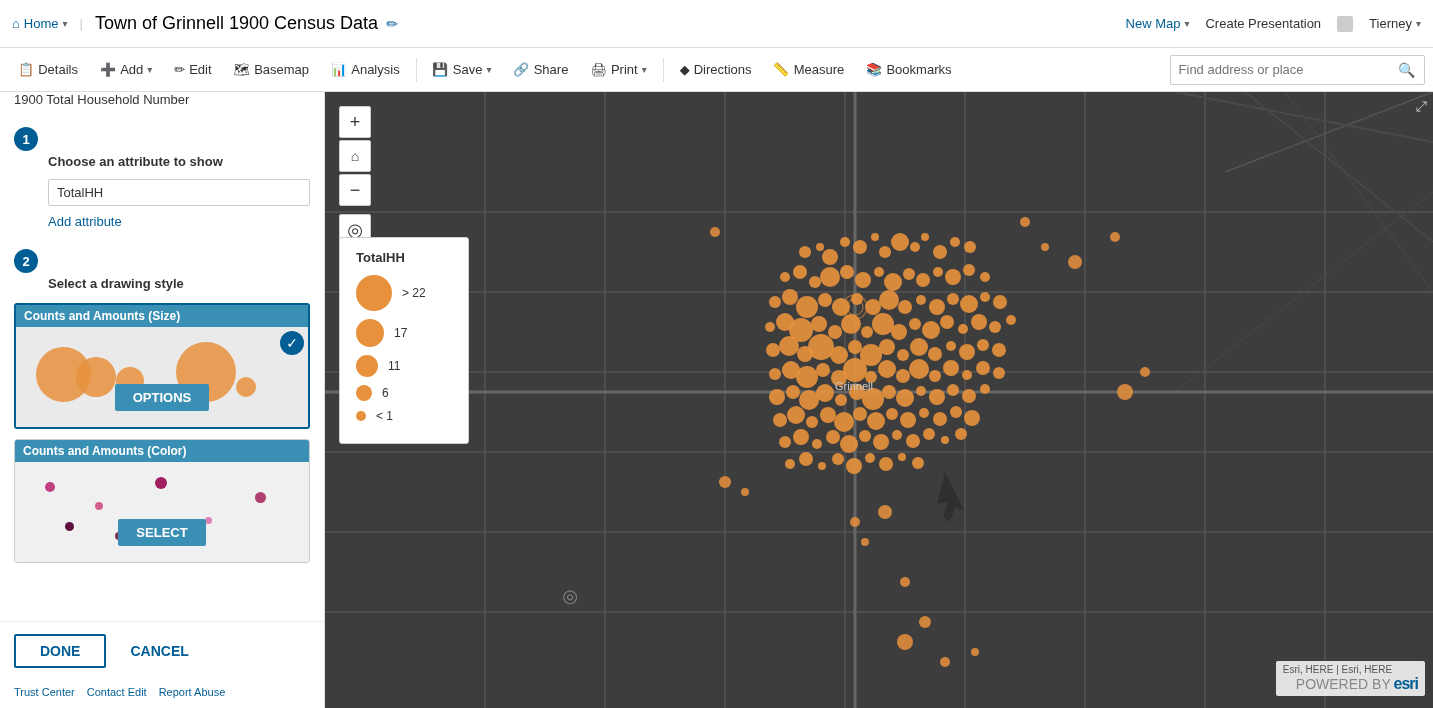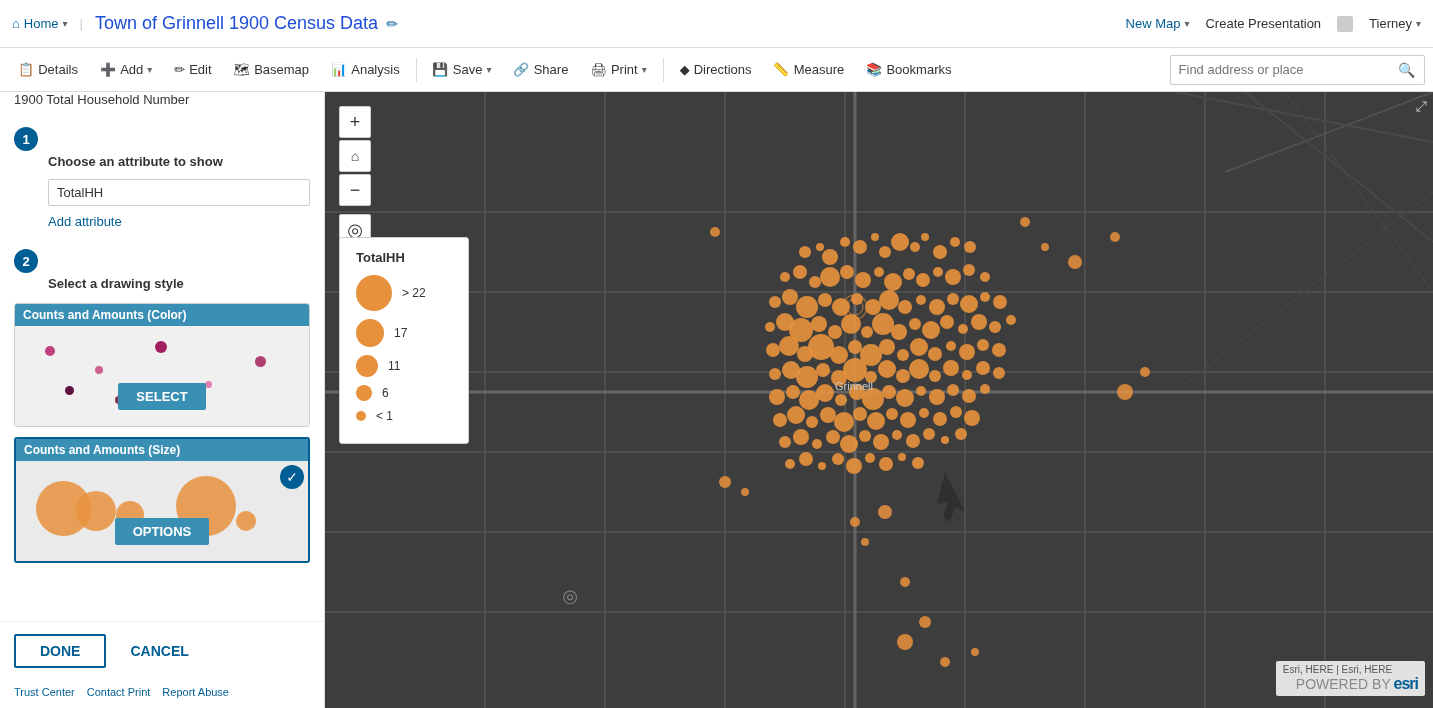--- a/index.html
+++ b/index.html
@@ -12,21 +12,21 @@
       background: #fff;
       height: 48px;
       padding: 0 12px;
       border-bottom: 1px solid #ddd;
       position: relative;
       z-index: 100;
     }
     #top-nav .nav-left { display: flex; align-items: center; gap: 8px; flex: 1; }
     #top-nav .nav-right { display: flex; align-items: center; gap: 16px; }
     .home-btn { font-size: 13px; color: #005e95; cursor: pointer; display: flex; align-items: center; gap: 4px; }
-    .title-text { font-size: 18px; color: #1d4ed8; font-weight: 400; }
+    .title-text { font-size: 18px; color: #000000; font-weight: 400; }
     .edit-icon { color: #005e95; font-size: 14px; cursor: pointer; }
     .nav-link { font-size: 13px; color: #005e95; cursor: pointer; display: flex; align-items: center; gap: 4px; }
     .create-presentation-btn { font-size: 13px; color: #333; cursor: pointer; }
     .user-btn { font-size: 13px; color: #333; cursor: pointer; display: flex; align-items: center; gap: 4px; }
 
     
     #toolbar {
       display: flex;
       align-items: center;
       background: #fff;
@@ -468,63 +468,63 @@
     </div>
     <a class="add-attr-link">Add attribute</a>
 
     <div class="step-row">
       <div class="step-circle">2</div>
       <span class="step-label">Select a drawing style</span>
     </div>
 
     <div class="style-cards-container">
 
+      <div class="style-card selected">
+        <div class="style-card-header">
+          <span>Counts and Amounts (Size)</span>
+        </div>
+        <div class="style-card-body">
+
+          <div class="bubble" style="width:55px;height:55px;left:20px;top:20px;opacity:0.85;"></div>
+          <div class="bubble" style="width:40px;height:40px;left:60px;top:30px;opacity:0.85;"></div>
+          <div class="bubble" style="width:28px;height:28px;left:100px;top:40px;opacity:0.85;"></div>
+          <div class="bubble" style="width:60px;height:60px;left:160px;top:15px;opacity:0.85;"></div>
+          <div class="bubble" style="width:20px;height:20px;left:220px;top:50px;opacity:0.85;"></div>
+          <button class="options-btn">OPTIONS</button>
+          <div class="checkmark-badge">✓</div>
+        </div>
+      </div>
+
       <div class="style-card">
         <div class="style-card-header">
           <span>Counts and Amounts (Color)</span>
         </div>
         <div class="style-card-body" style="background:#f0f0f0;">
 
           <div class="color-dot" style="width:10px;height:10px;background:#c04080;left:30px;top:20px;"></div>
           <div class="color-dot" style="width:8px;height:8px;background:#d06090;left:80px;top:40px;"></div>
           <div class="color-dot" style="width:12px;height:12px;background:#a02060;left:140px;top:15px;"></div>
           <div class="color-dot" style="width:7px;height:7px;background:#e080b0;left:190px;top:55px;"></div>
           <div class="color-dot" style="width:9px;height:9px;background:#601040;left:50px;top:60px;"></div>
           <div class="color-dot" style="width:11px;height:11px;background:#b04070;left:240px;top:30px;"></div>
           <div class="color-dot" style="width:8px;height:8px;background:#803050;left:100px;top:70px;"></div>
           <div class="color-dot" style="width:10px;height:10px;background:#400820;left:170px;top:70px;"></div>
           <button class="select-btn">SELECT</button>
         </div>
       </div>
-
-      <div class="style-card selected">
-        <div class="style-card-header">
-          <span>Counts and Amounts (Size)</span>
-        </div>
-        <div class="style-card-body">
-
-          <div class="bubble" style="width:55px;height:55px;left:20px;top:20px;opacity:0.85;"></div>
-          <div class="bubble" style="width:40px;height:40px;left:60px;top:30px;opacity:0.85;"></div>
-          <div class="bubble" style="width:28px;height:28px;left:100px;top:40px;opacity:0.85;"></div>
-          <div class="bubble" style="width:60px;height:60px;left:160px;top:15px;opacity:0.85;"></div>
-          <div class="bubble" style="width:20px;height:20px;left:220px;top:50px;opacity:0.85;"></div>
-          <button class="options-btn">OPTIONS</button>
-          <div class="checkmark-badge">✓</div>
-        </div>
-      </div>
     </div>
 
     <div class="panel-footer">
       <button class="done-btn">DONE</button>
       <button class="cancel-btn">CANCEL</button>
     </div>
 
     <div class="panel-links">
       <a>Trust Center</a>
-      <a>Contact Print</a>
+      <a>Contact Edit</a>
       <a>Report Abuse</a>
     </div>
 
     <div class="collapse-handle">◀</div>
   </div>
 
   <div id="map-area">
 
     <svg id="map-svg" viewBox="0 0 1108 616" xmlns="http://www.w3.org/2000/svg">
 

